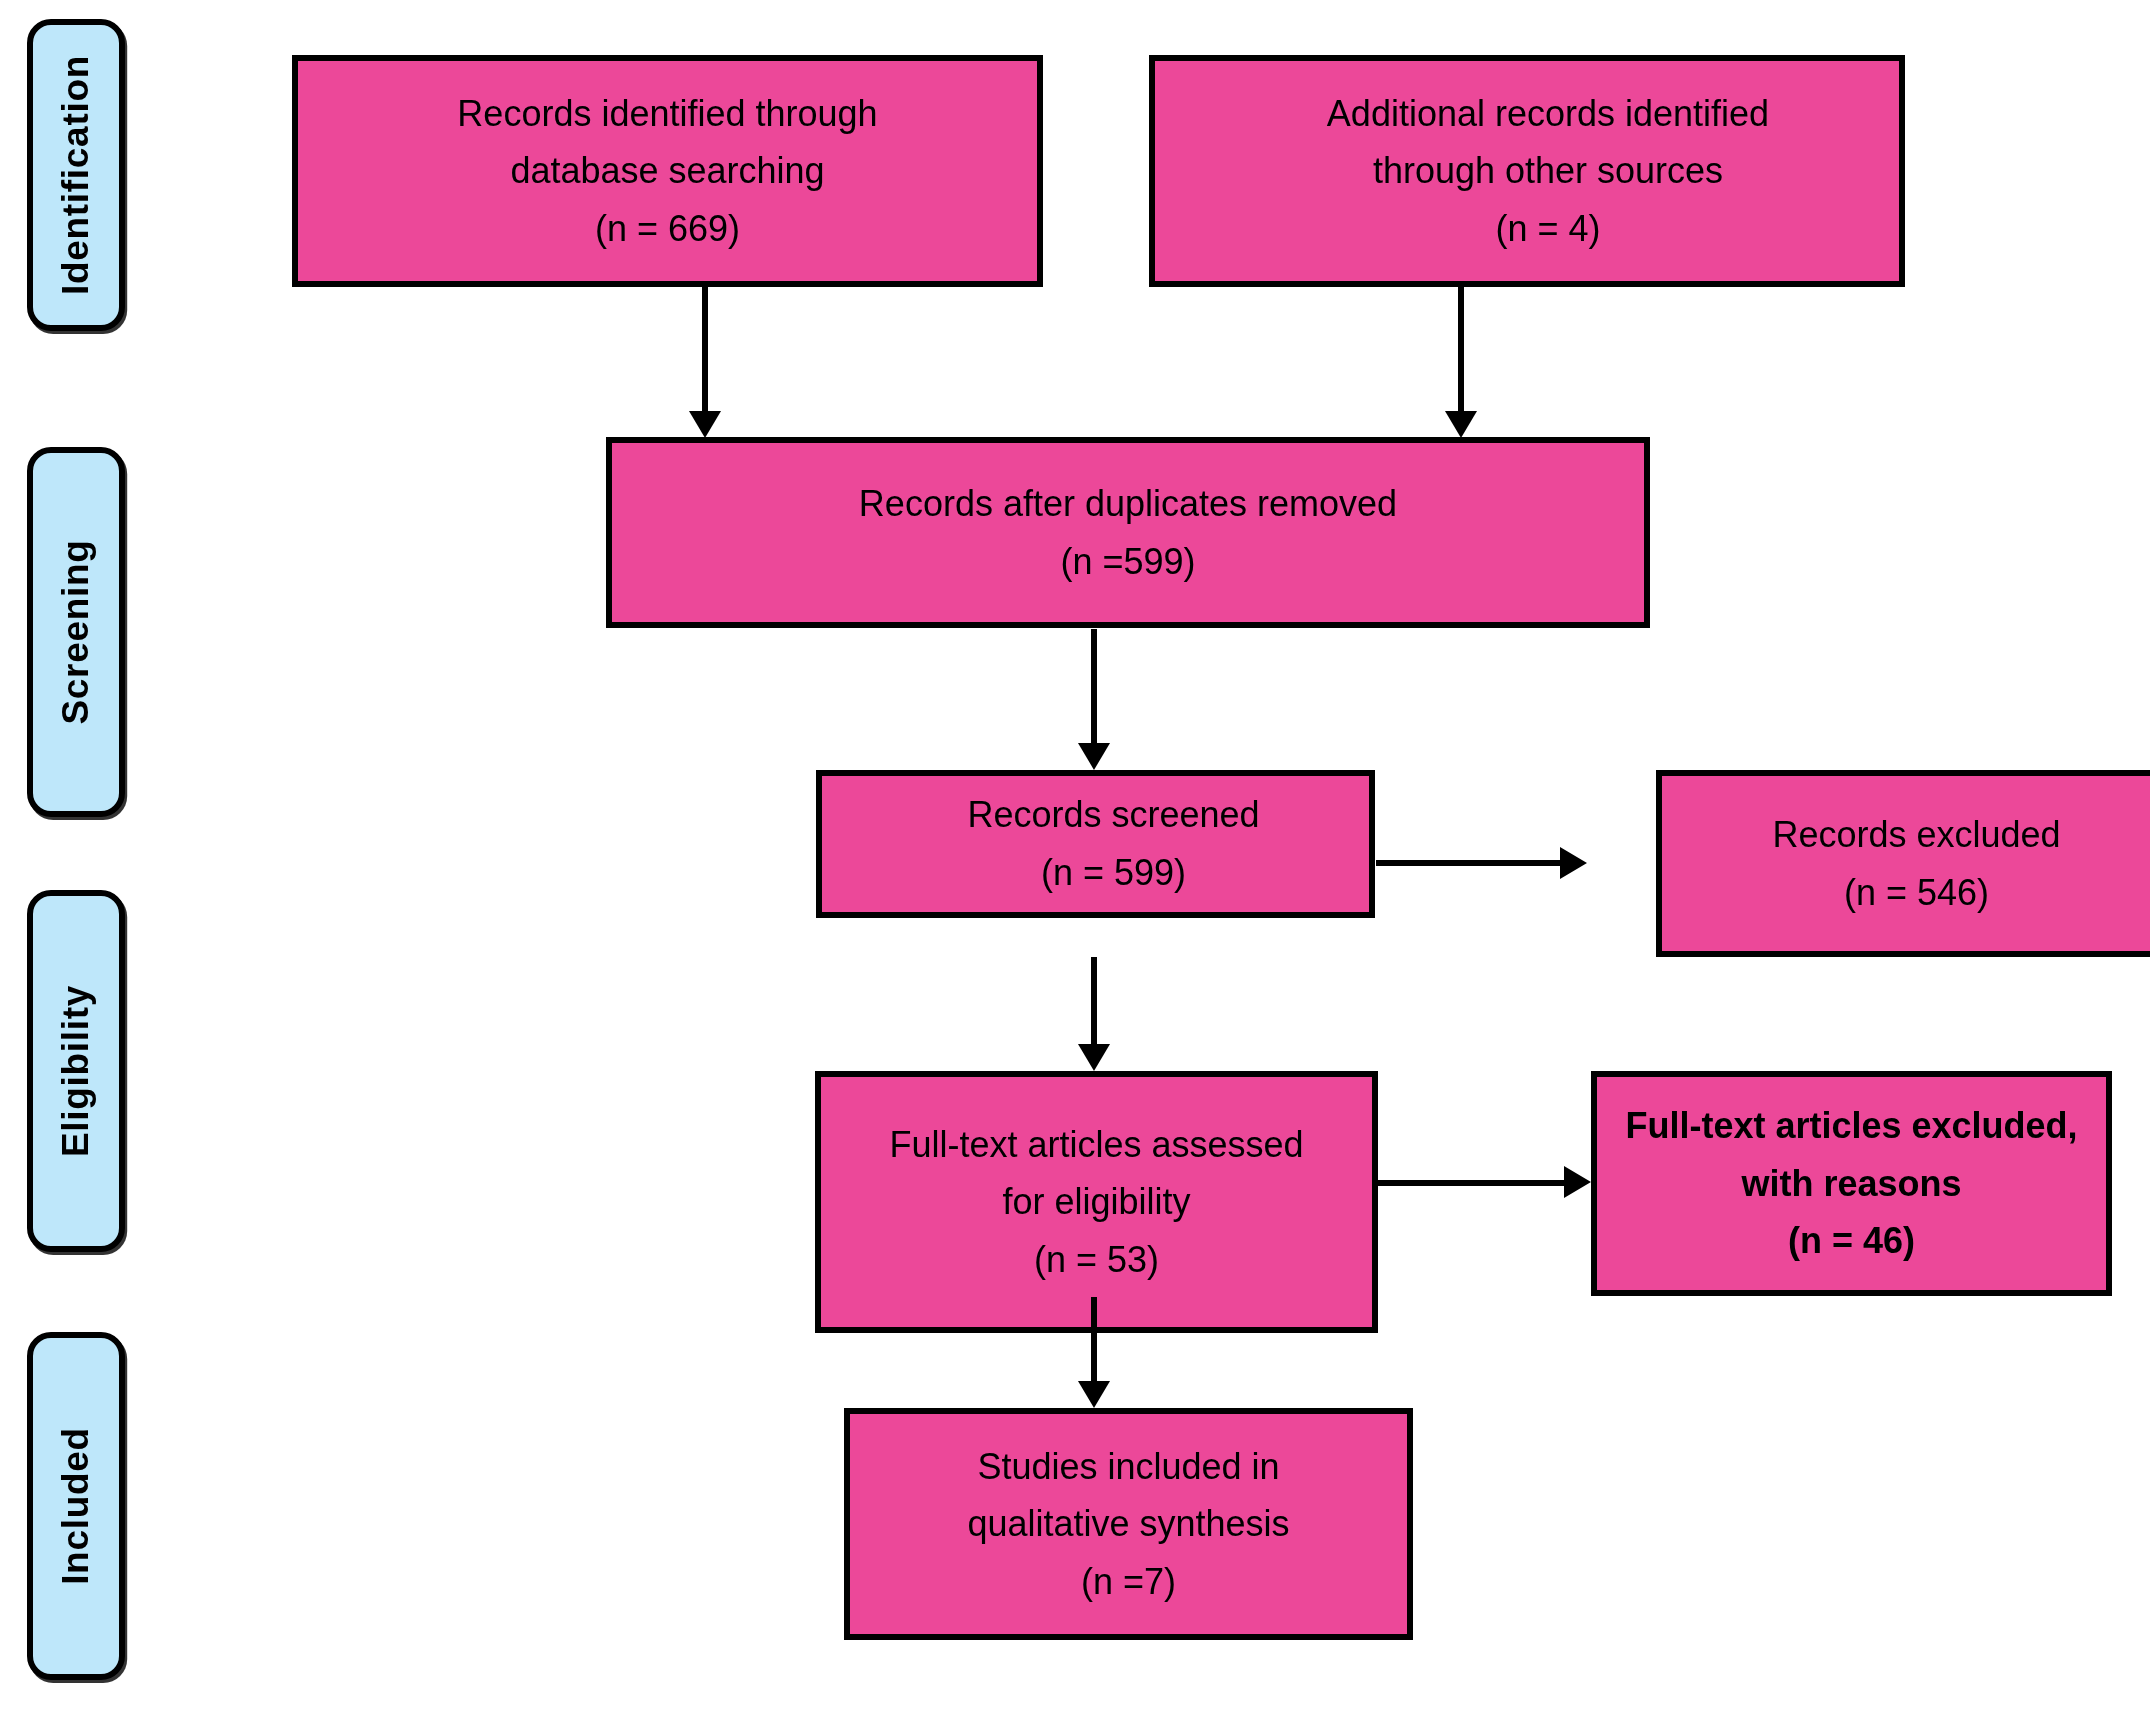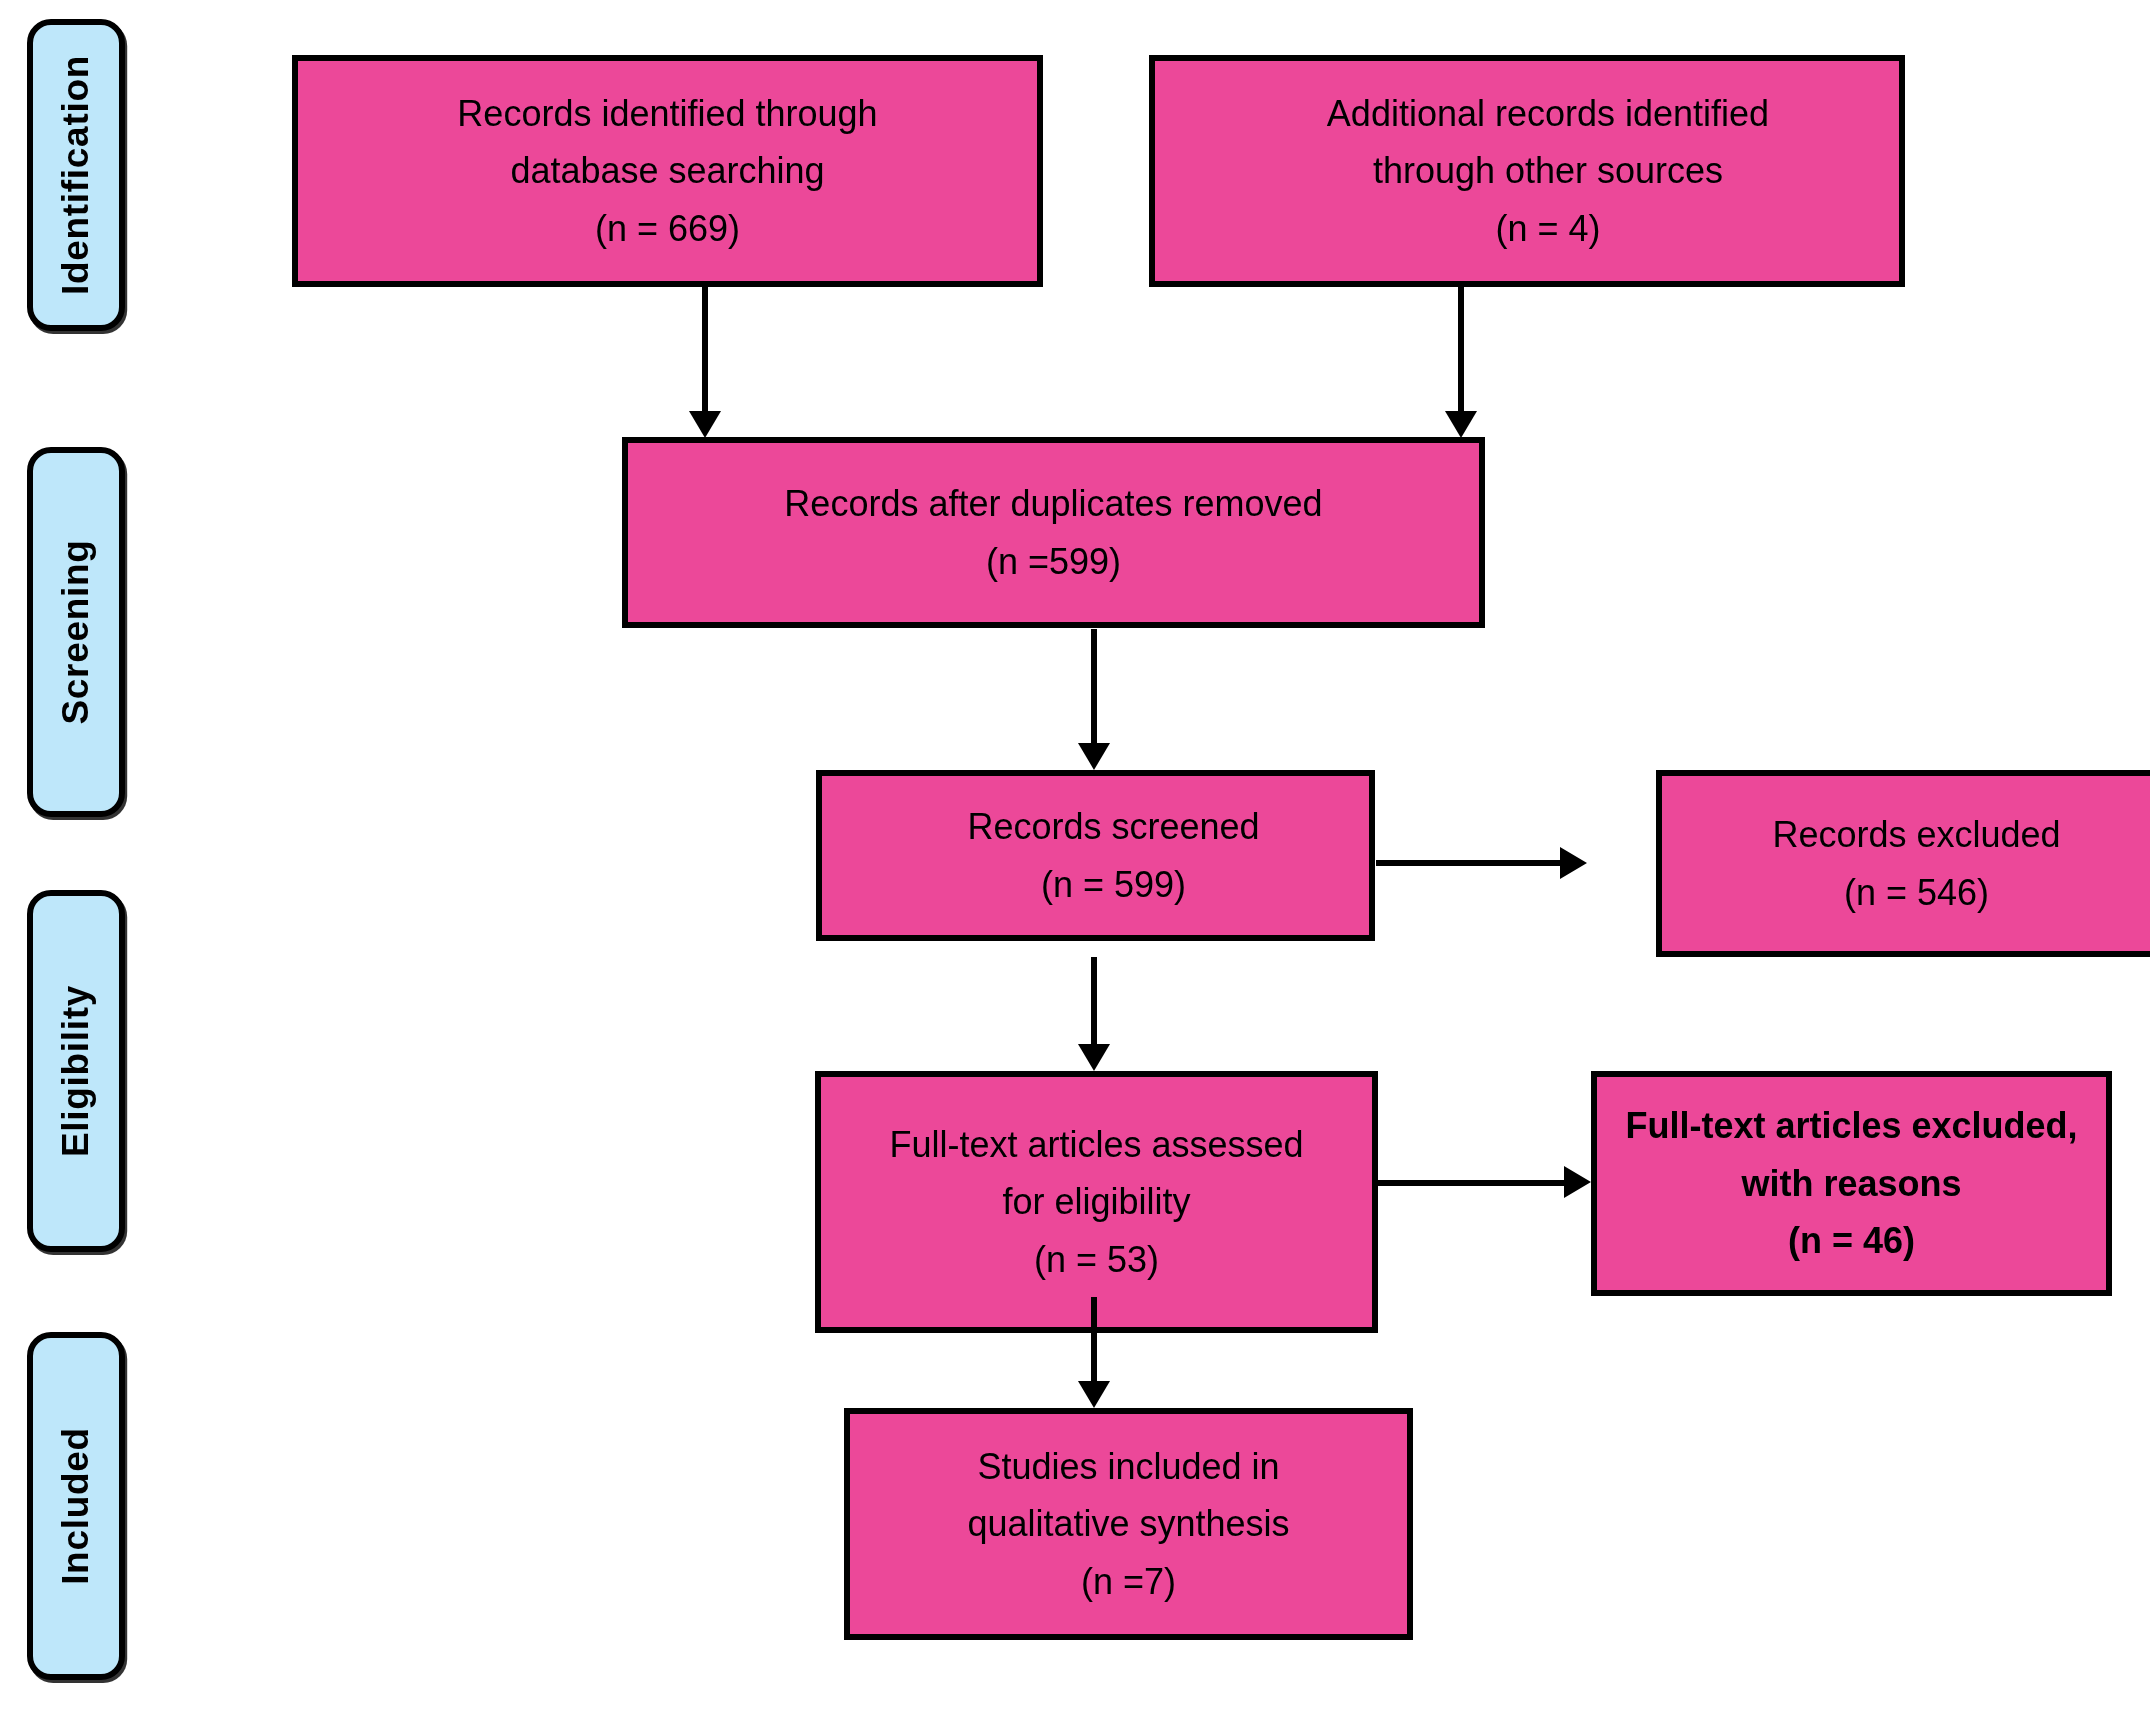--- a/index.html
+++ b/index.html
@@ -50,22 +50,22 @@
     display: flex;
     align-items: center;
     justify-content: center;
     text-align: center;
     font-size: 36px;
     line-height: 1.6;
     white-space: pre-line;
   }
   #node-identified        { left: 292px;  top: 55px;   width: 751px; height: 232px; }
   #node-additional        { left: 1149px; top: 55px;   width: 756px; height: 232px; padding-left: 42px; }
-  #node-deduplicated      { left: 622px;  top: 437px;  width: 863px; height: 191px; }
-  #node-screened          { left: 816px; top: 770px; width: 559px;  height: 171px; padding-left: 36px; }
+  #node-deduplicated      { left: 606px;  top: 437px;  width: 1044px; height: 191px; }
+  #node-screened          { left: 816px; top: 770px; width: 559px;  height: 148px; padding-left: 36px; }
   #node-excluded          { left: 1656px; top: 770px; width: 521px;  height: 187px; }
   #node-fulltext          { left: 815px; top: 1071px; width: 563px;  height: 262px; text-align: center; }
   #node-fulltext-excluded { left: 1591px; top: 1071px; width: 521px;  height: 225px; font-weight: bold; }
   #node-included-studies  { left: 796px; top: 1408px; width: 569px;  height: 232px; margin-left: 48px; }
 
   
   .vline {
     position: absolute;
     width: 6px;
     background: #000000;

